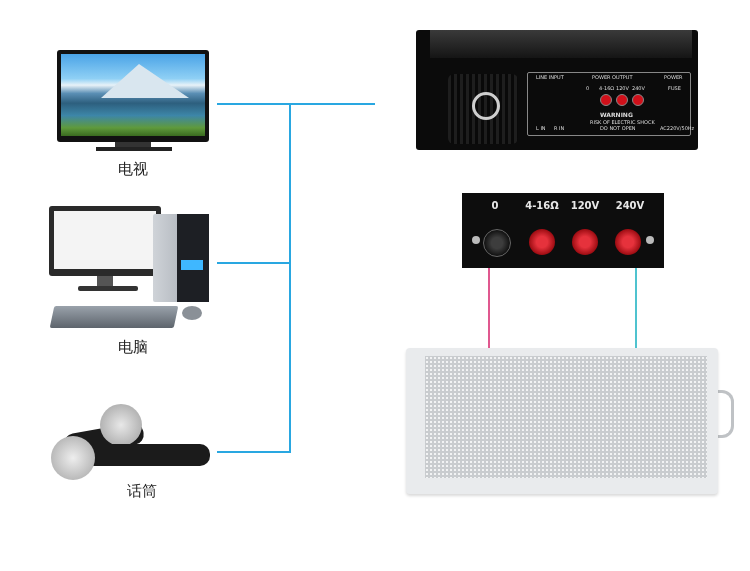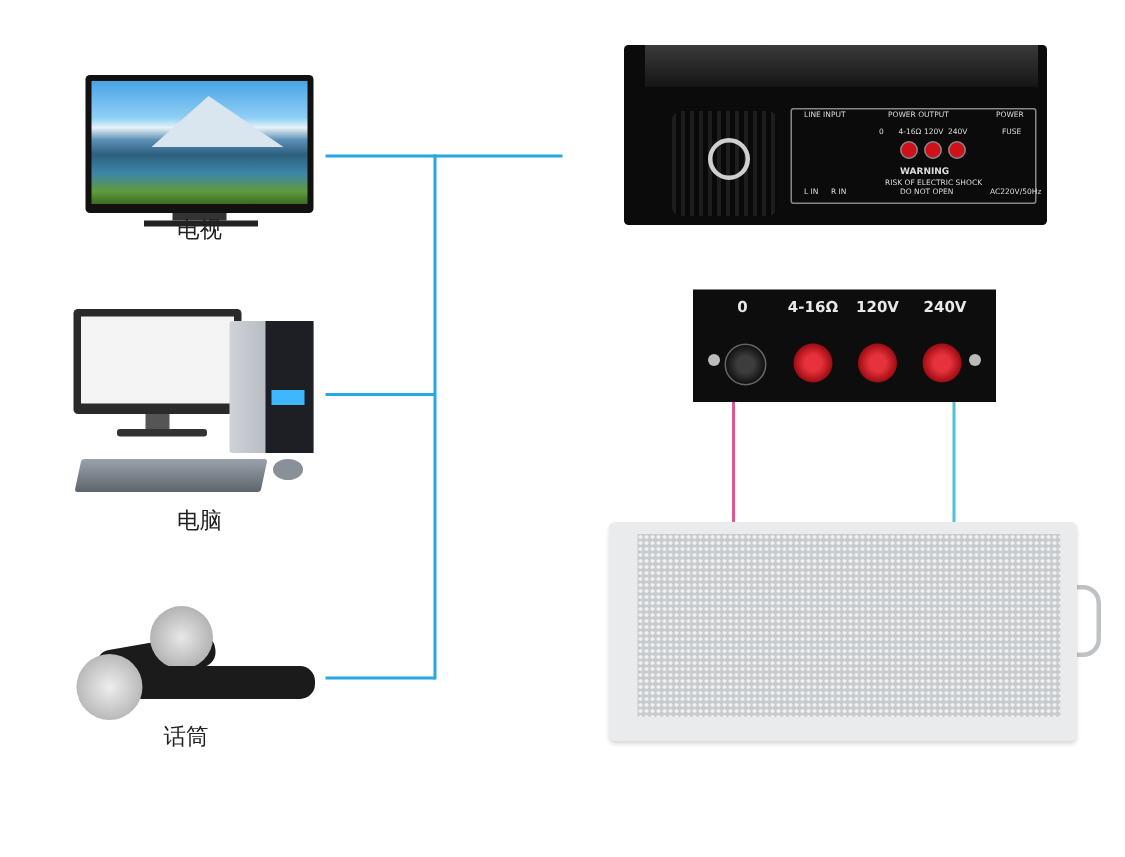--- a/index.html
+++ b/index.html
@@ -58,42 +58,42 @@
 <div class="wire" style="left:217px;top:262px;width:73px;height:2px;"></div>
 <div class="wire" style="left:217px;top:451px;width:73px;height:2px;"></div>
 
 <div>
   <div class="abs tv-frame"></div>
   <div class="abs tv-screen">
     <div class="abs tv-mountain"></div>
   </div>
   <div class="abs tv-stand"></div>
   <div class="abs tv-base"></div>
-  <div class="label" style="left:93px;top:144px;">电视</div>
+  <div class="label" style="left:93px;top:160px;">电视</div>
 </div>
 
 <div>
   <div class="abs monitor"></div>
   <div class="abs monitor-screen"></div>
   <div class="abs monitor-neck"></div>
   <div class="abs monitor-base"></div>
   <div class="abs tower"></div>
   <div class="abs tower-front"></div>
   <div class="abs tower-led"></div>
   <div class="abs keyboard"></div>
   <div class="abs mouse"></div>
   <div class="label" style="left:93px;top:338px;">电脑</div>
 </div>
 
 <div>
   <div class="abs mic1-handle"></div>
   <div class="abs mic1-head"></div>
   <div class="abs mic2-handle"></div>
   <div class="abs mic2-head"></div>
-  <div class="label" style="left:84px;top:482px;">话筒</div>
+  <div class="label" style="left:102px;top:482px;">话筒</div>
 </div>
 
 <div>
   <div class="abs amp"></div>
   <div class="abs amp-top"></div>
   <div class="abs amp-fan"></div>
   <div class="abs amp-fan-hub"></div>
   <div class="abs amp-panel">
     <div class="amp-text" style="left:8px;top:1px;">LINE INPUT</div>
     <div class="amp-text" style="left:64px;top:1px;">POWER OUTPUT</div>

